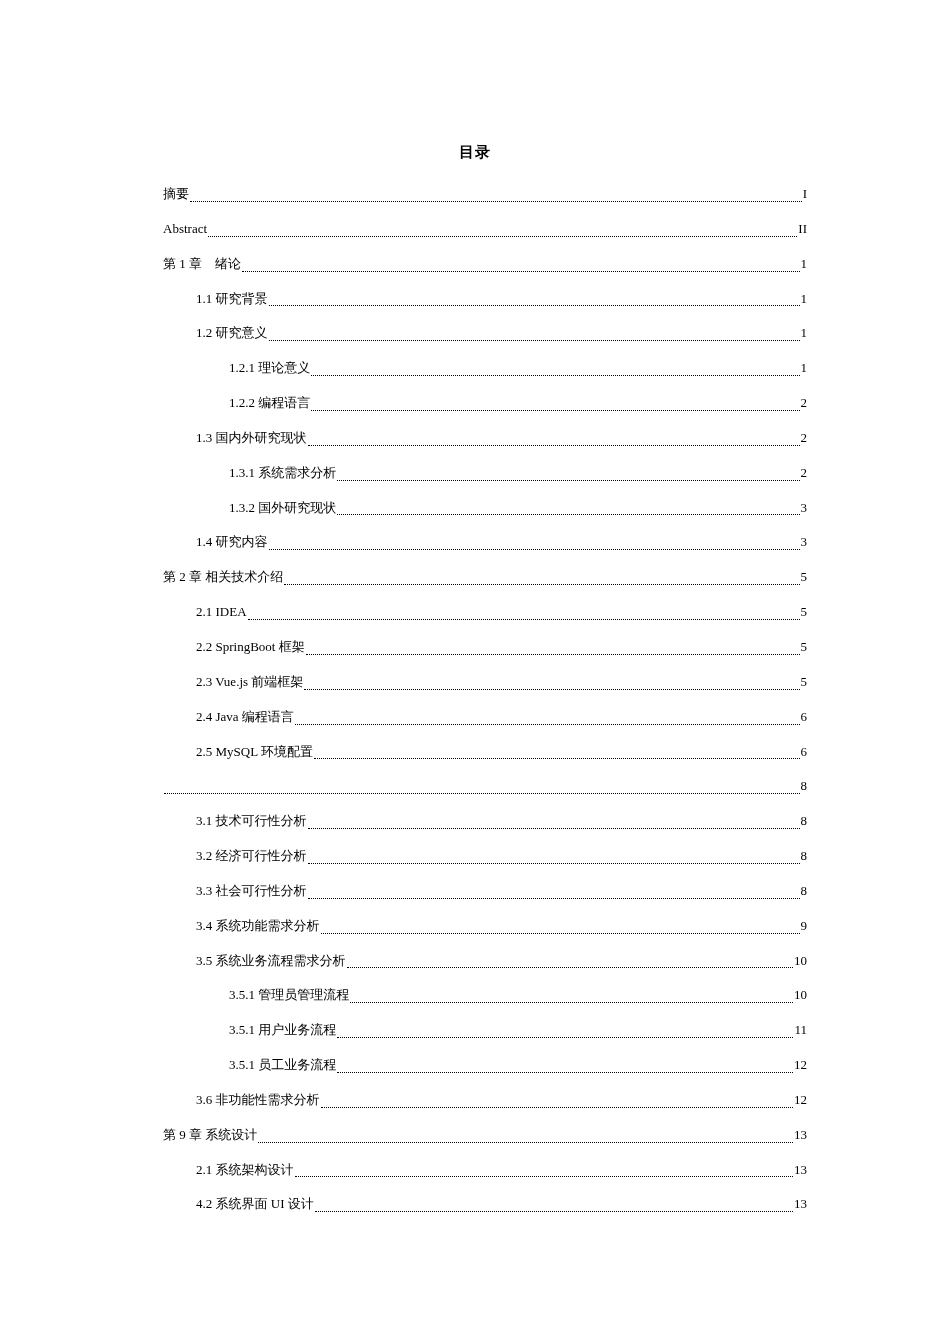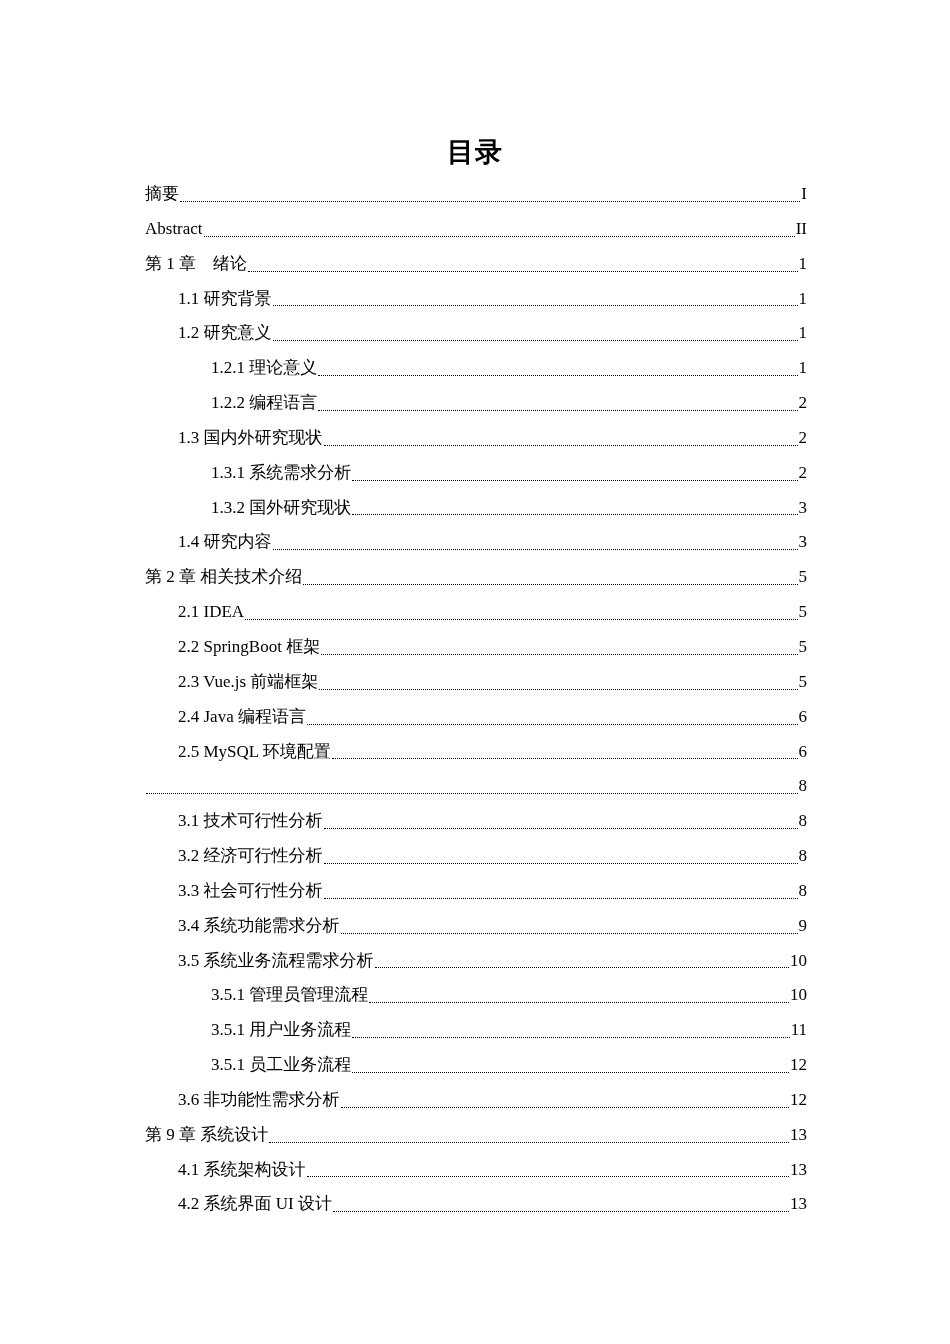--- a/index.html
+++ b/index.html
@@ -1,24 +1,24 @@
 <!DOCTYPE html>
 <html><head>
 <meta charset="utf-8">
 <style>
   html, body { margin: 0; padding: 0; background: #ffffff; }
   body { width: 950px; height: 1344px; position: relative; overflow: hidden;
          font-family: "Liberation Serif", "DejaVu Serif", serif; color: #000; }
   .page { position: absolute; left: 0; top: 0; width: 950px; height: 1344px; background: #fff; }
   .title { position: absolute; top: 134px; left: 0; width: 950px; text-align: center;
            font-family: "DejaVu Sans", "Liberation Sans", sans-serif; font-weight: bold;
-           font-size: 27px; line-height: 36px; letter-spacing: 1px; }
+           font-size: 15px; line-height: 36px; letter-spacing: 1px; }
   .toc { position: absolute; top: 177px; left: 145px; width: 662px; }
   .row { display: flex; align-items: flex-start; height: 34.85px; line-height: 34.85px;
-         font-size: 17px; white-space: nowrap; }
+         font-size: 13px; white-space: nowrap; margin-left: 18px; }
   .row.l2 { padding-left: 33px; }
   .row.l3 { padding-left: 66px; }
   .label { flex: 0 0 auto; }
   .leader { flex: 1 1 auto; overflow: hidden; margin: 0 1px; height: 34.85px; position: relative; }
   .leader::after { content: ""; position: absolute; left: 0; right: 0; bottom: 10px;
                    border-bottom: 1.5px dotted #000; }
   .pg { flex: 0 0 auto; }
 </style>
 </head>
 <body>
@@ -159,21 +159,21 @@
         <span class="label">3.6 非功能性需求分析</span>
         <span class="leader"></span>
         <span class="pg">12</span>
       </div>
     <div class="row l1">
         <span class="label">第 9 章  系统设计</span>
         <span class="leader"></span>
         <span class="pg">13</span>
       </div>
     <div class="row l2">
-        <span class="label">4.1 系统架构设计</span>
+        <span class="label">2.1 系统架构设计</span>
         <span class="leader"></span>
         <span class="pg">13</span>
       </div>
     <div class="row l2">
         <span class="label">4.2 系统界面 UI 设计</span>
         <span class="leader"></span>
         <span class="pg">13</span>
       </div>
   </div>
 </div>

